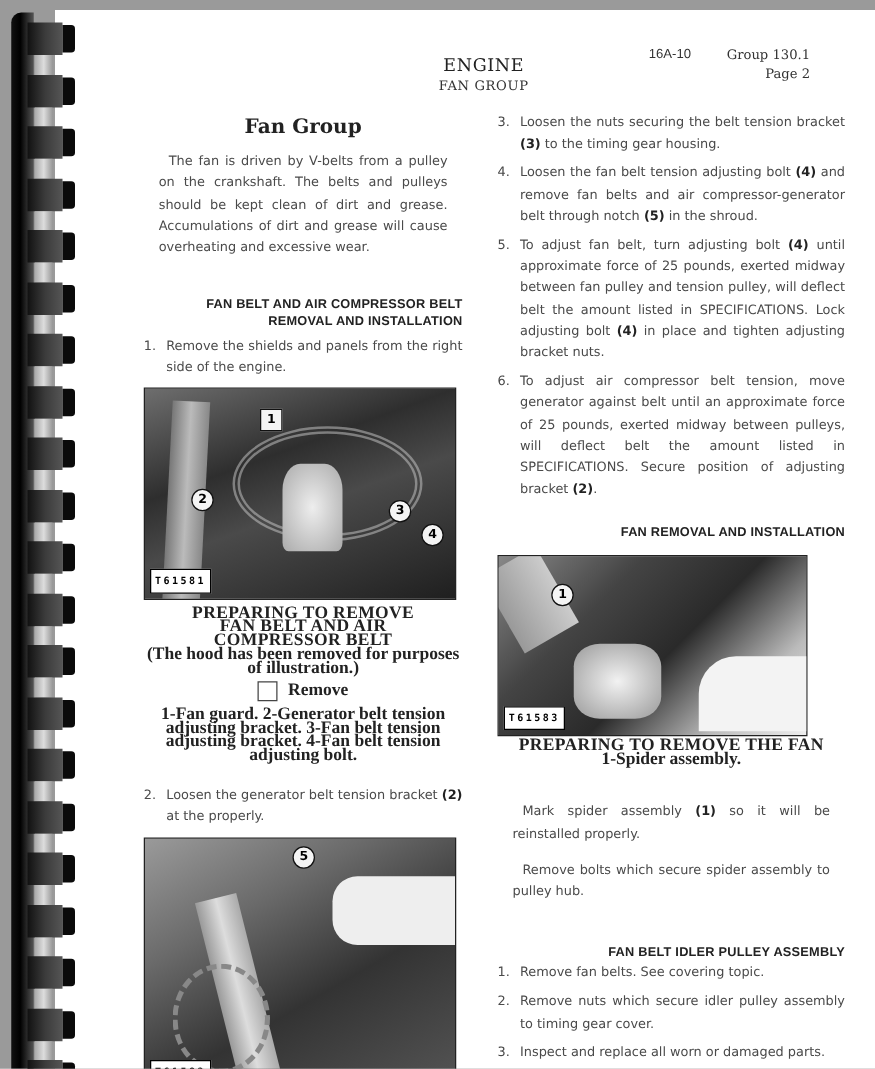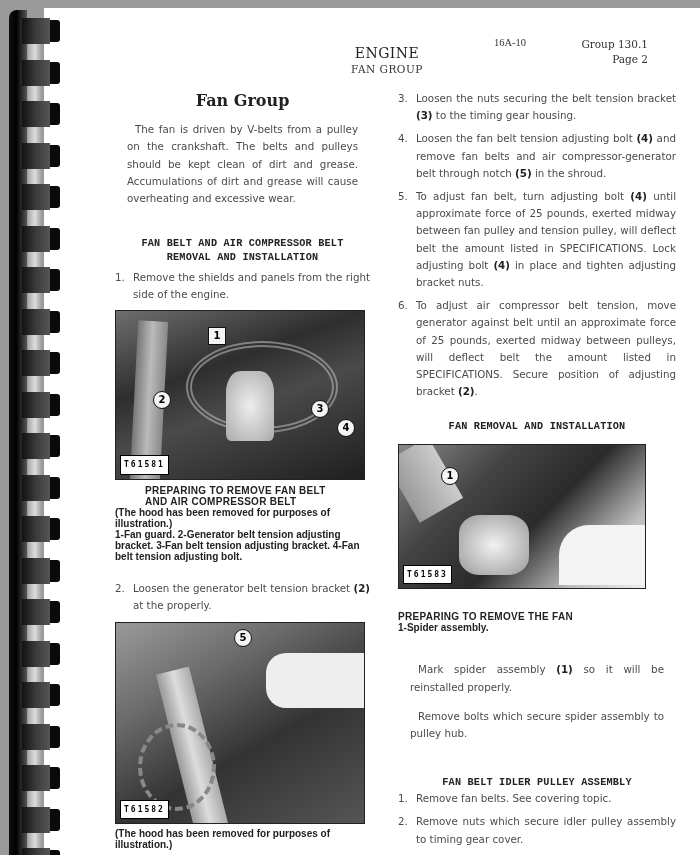--- a/index.html
+++ b/index.html
@@ -25,42 +25,42 @@
   .ring .stem { position: absolute; left: 0; top: 0; width: 28px; height: 26px;
     background: linear-gradient(to right, #111, #3b3b3b 50%, #555); }
   .ring .tip { position: absolute; left: 28px; top: 2px; width: 10px; height: 22px;
     background: #0a0a0a; border-radius: 0 3px 3px 0; }
   .ring .light { position: absolute; left: 6px; top: 26px; width: 14px; height: 16px;
     background: linear-gradient(to right, #aaa, #ddd, #999); }
 
   .hdr-center { position: absolute; left: 332px; top: 45px; width: 110px; text-align: center; }
   .hdr-title { font-family: "DejaVu Serif", serif; font-size: 14px; color: #222; letter-spacing: 0.5px; }
   .hdr-sub { font-family: "DejaVu Serif", serif; font-size: 10.5px; color: #333; letter-spacing: 0.5px; margin-top: 2px; }
-  .hdr-code { position: absolute; left: 494px; top: 37px; font-family: Liberation Serif, serif; font-size: 10.5px; color: #333; }
+  .hdr-code { position: absolute; left: 519px; top: 37px; font-family: Liberation Sans, sans-serif; font-size: 10.5px; color: #333; }
   .hdr-group { position: absolute; right: 52px; top: 37px; text-align: right; font-family: "DejaVu Serif", serif; font-size: 10.5px; color: #333; line-height: 15px; }
 
   .col { position: absolute; font-size: 10.3px; line-height: 17.2px; color: #4a4a4a; }
   .col-left { left: 115px; top: 92px; width: 255px; }
   .col-right { left: 398px; top: 90px; width: 278px; }
 
   h1.section { font-family: "DejaVu Serif", serif; font-weight: bold; font-size: 16px; color: #222; text-align: center; margin: 0 0 4px; }
   p { margin: 12px; text-align: justify; }
   .indent { text-indent: 8px; }
-  h2.sub { font-family: Liberation Mono, monospace; font-weight: bold; font-size: 10.2px; color: #222; text-align: center; margin: 0; line-height: 14px; letter-spacing: 0.2px; }
+  h2.sub { font-family: Liberation Sans, sans-serif; font-weight: bold; font-size: 10.2px; color: #222; text-align: right; margin: 0; line-height: 14px; letter-spacing: 0.2px; }
   h3.minor { font-family: "DejaVu Serif", serif; font-weight: bold; font-size: 10px; color: #222; margin: 0; }
   .step { display: flex; margin-bottom: 6px; }
   .step .num { width: 18px; flex: none; }
   .step .txt { flex: 1; text-align: justify; }
   b.ref { color: #222; }
 
   .figure { position: relative; background: #3a3a3a; overflow: hidden; border: 1px solid #222; }
   .fig-label { position: absolute; left: 4px; bottom: 4px; background: #fff; color: #000; font-family: "DejaVu Sans Mono", monospace; font-size: 8px; font-weight: bold; padding: 0 3px; letter-spacing: 2px; border: 1px solid #000; }
   .callout { position: absolute; width: 16px; height: 16px; border-radius: 50%; background: #f4f4f4; border: 1.5px solid #111; color: #000; font-size: 10px; font-weight: bold; text-align: center; line-height: 16px; }
   .callout.square { border-radius: 0; }
-  .caption { font-family: Liberation Sans, sans-serif; font-size: 10px; line-height: 11px; color: #222; font-weight: bold; }
+  .caption { text-align: center; font-family: Liberation Serif, serif; font-size: 14px; line-height: 11px; color: #222; font-weight: bold; }
   .caption .title { letter-spacing: 0.3px; }
   .remove-row { display: flex; justify-content: center; align-items: center; gap: 8px; margin: 5px 0; }
   .remove-box { width: 14px; height: 14px; border: 1px solid #444; background: #fff; }
 </style>
 </head>
 <body>
 
 <div class="page"></div>
 
 <div class="spine"></div>
@@ -203,20 +203,24 @@
     <div class="callout square" style="left:92px;top:16px;">1</div>
     <div class="callout" style="left:37px;top:80px;">2</div>
     <div class="callout" style="left:195px;top:89px;">3</div>
     <div class="callout" style="left:221px;top:108px;">4</div>
     <div class="fig-label">T61581</div>
   </div>
 
   <div class="caption" style="margin-top:5px;">
     <div class="title" style="padding:0 30px;">PREPARING TO REMOVE FAN BELT AND AIR COMPRESSOR BELT</div>
     <div>(The hood has been removed for purposes of illustration.)</div>
+    <div class="remove-row">
+      <span class="remove-box"></span>
+      <span>Remove</span>
+    </div>
     <div>1-Fan guard. 2-Generator belt tension adjusting bracket. 3-Fan belt tension adjusting bracket. 4-Fan belt tension adjusting bolt.</div>
   </div>
 
   <div style="height:18px"></div>
   <div class="step">
     <span class="num">2.</span>
     <span class="txt"><span>Loosen the generator belt tension bracket </span><b class="ref">(2)</b><span> at the properly.</span></span>
   </div>
 
   <div class="figure" style="width:248px;height:200px;margin-top:8px;background:linear-gradient(150deg,#9a9a9a 0%,#6a6a6a 30%,#333 60%,#555 100%);">
@@ -253,21 +257,21 @@
   <div style="height:14px"></div>
   <h2 class="sub">FAN REMOVAL AND INSTALLATION</h2>
 
   <div class="figure" style="width:246px;height:143px;margin:10px 0 0 0;background:linear-gradient(135deg,#888 0%,#444 30%,#2a2a2a 55%,#bbb 80%,#eee 100%);">
     <div style="position:absolute;left:0;top:0;width:50px;height:70px;background:linear-gradient(to right,#999,#ccc);transform:rotate(-30deg);"></div>
     <div style="position:absolute;left:60px;top:70px;width:70px;height:60px;background:radial-gradient(#f2f2f2,#999);border-radius:30%;"></div>
     <div style="position:absolute;left:160px;top:80px;width:90px;height:60px;background:#f3f3f3;border-radius:30px 0 0 0;"></div>
     <div class="callout" style="left:42px;top:22px;">1</div>
     <div class="fig-label">T61583</div>
   </div>
-  <div class="caption" style="margin-top:22px;">
+  <div class="caption" style="margin-top:2px;">
     <div class="title">PREPARING TO REMOVE THE FAN</div>
     <div>1-Spider assembly.</div>
   </div>
 
   <div style="height:16px"></div>
   <p class="indent" style="margin-bottom:5px;"><span>Mark spider assembly </span><b class="ref">(1)</b><span> so it will be reinstalled properly.</span></p>
   <p class="indent">Remove bolts which secure spider assembly to pulley hub.</p>
 
   <div style="height:22px"></div>
   <h2 class="sub">FAN BELT IDLER PULLEY ASSEMBLY</h2>

